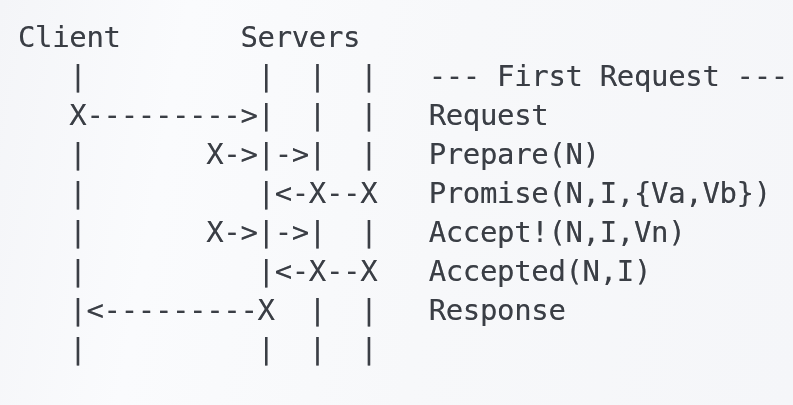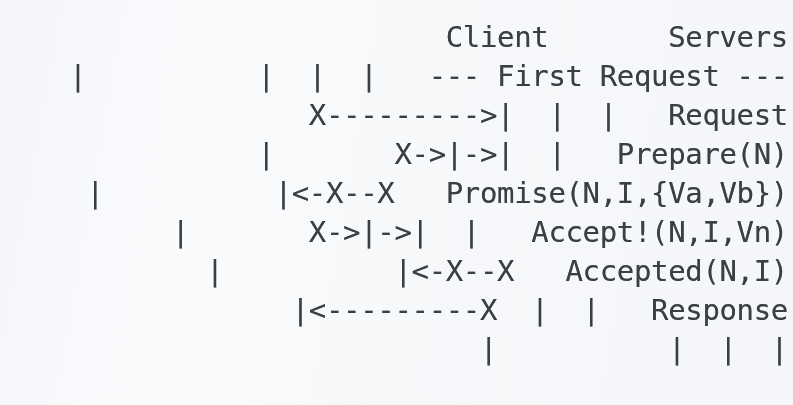--- a/index.html
+++ b/index.html
@@ -13,21 +13,20 @@
     background: #f7f8fa;
     overflow: hidden;
     font-family: "DejaVu Sans Mono", "Liberation Mono", monospace;
   }
 
   #diagram-root {
     position: relative;
     width: 793px;
     height: 405px;
     background: #14b8a6;
-    text-align: right;
   }
 
   
   #diagram-root::before {
     content: "";
     position: absolute;
     left: 0; top: 0; right: 0; bottom: 0;
     background: linear-gradient(100deg,
         #f4f5f8 0%,
         #fafbfd 22%,

